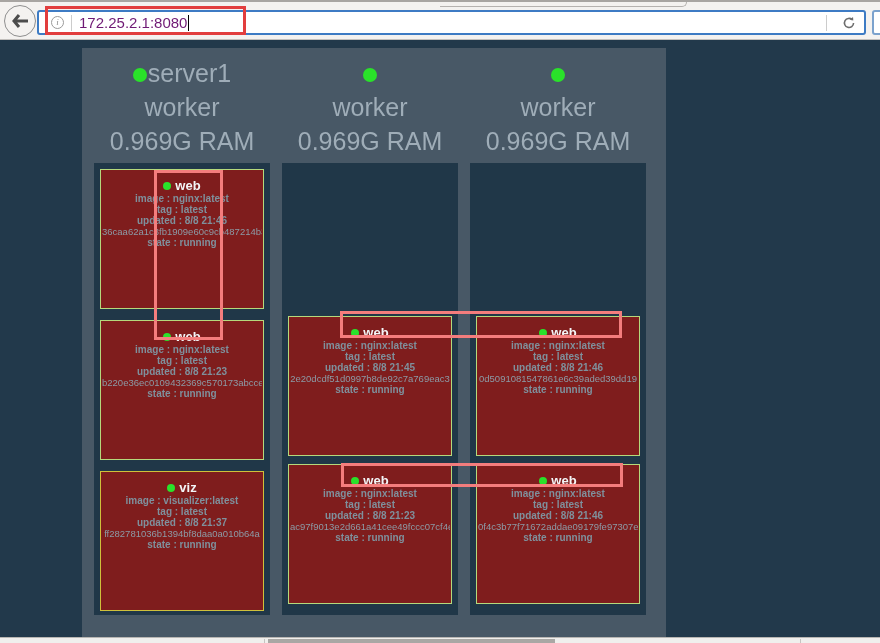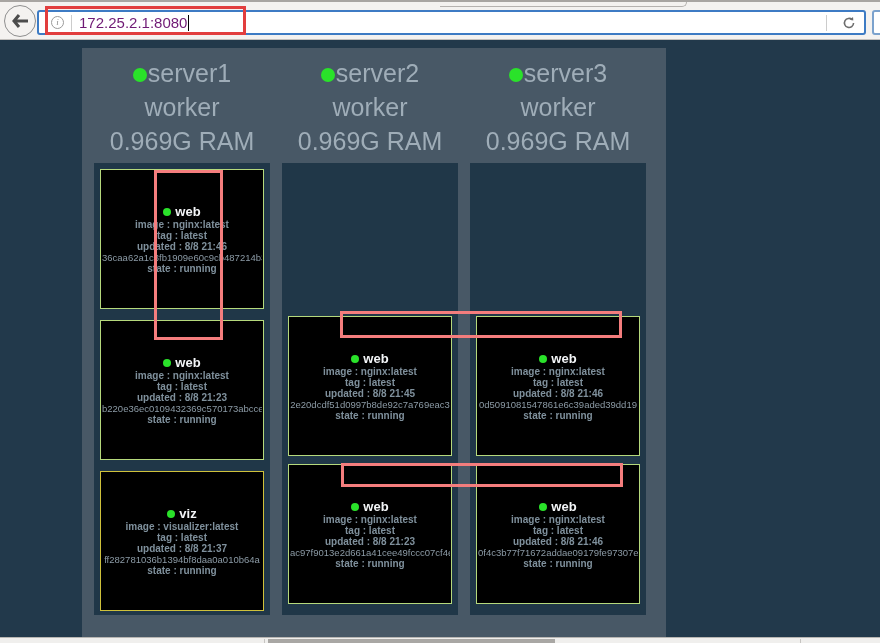--- a/index.html
+++ b/index.html
@@ -52,24 +52,24 @@
     padding-top:8px;height:107px;
   }
   .dot{display:inline-block;border-radius:50%;background:#2ae22a;vertical-align:baseline;}
   .dot-lg{width:14px;height:14px;margin-right:1px;}
   .dot-sm{width:8px;height:8px;margin-right:4px;}
   .tasks{
     background:#203748;height:452px;box-sizing:border-box;padding:6px;
   }
   .spacer{height:147px;}
   .card{
-    box-sizing:border-box;height:140px;background:#000000;
+    box-sizing:border-box;height:140px;background:#7f1d1d;
     border:1px solid #b5d97c;margin-bottom:11px;
     padding:8px 1px 9px;display:flex;flex-direction:column;
-    justify-content:center;text-align:center;
+    justify-content:flex-start;text-align:center;
   }
   .gap8 .card{margin-bottom:8px;}
   .card-name{font-size:13px;font-weight:bold;color:#f3f5f7;}
   .card-line{font-size:10px;color:#7f909c;font-weight:bold;}
   .card-id{font-size:9.5px;color:#8c9ba6;white-space:nowrap;overflow:hidden;}
   
   .hscroll{
     position:absolute;left:0;bottom:0;width:880px;height:5px;
     background:#f0efed;border-top:1px solid #b8b6b3;box-sizing:content-box;
   }
@@ -151,21 +151,21 @@
             <div class="card-line">tag : latest</div>
             <div class="card-line">updated : 8/8 21:37</div>
             <div class="card-id">ff282781036b1394bf8daa0a010b64a</div>
             <div class="card-line">state : running</div>
           </div>
         </div>
       </div>
 
       <div class="node">
         <div class="node-header">
-          <div><span class="dot dot-lg"></span><span>server2</span></div>
+          <div><span class="dot dot-lg"></span></div>
           <div>worker</div>
           <div>0.969G RAM</div>
         </div>
         <div class="tasks gap8">
           <div class="spacer"></div>
           <div class="card" style="border-color:#b5d97c">
             <div class="card-name"><span class="dot dot-sm"></span><span>web</span></div>
             <div class="card-line">image : nginx:latest</div>
             <div class="card-line">tag : latest</div>
             <div class="card-line">updated : 8/8 21:45</div>
@@ -178,21 +178,21 @@
             <div class="card-line">tag : latest</div>
             <div class="card-line">updated : 8/8 21:23</div>
             <div class="card-id">ac97f9013e2d661a41cee49fccc07cf4e</div>
             <div class="card-line">state : running</div>
           </div>
         </div>
       </div>
 
       <div class="node">
         <div class="node-header">
-          <div><span class="dot dot-lg"></span><span>server3</span></div>
+          <div><span class="dot dot-lg"></span></div>
           <div>worker</div>
           <div>0.969G RAM</div>
         </div>
         <div class="tasks gap8">
           <div class="spacer"></div>
           <div class="card" style="border-color:#b5d97c">
             <div class="card-name"><span class="dot dot-sm"></span><span>web</span></div>
             <div class="card-line">image : nginx:latest</div>
             <div class="card-line">tag : latest</div>
             <div class="card-line">updated : 8/8 21:46</div>

